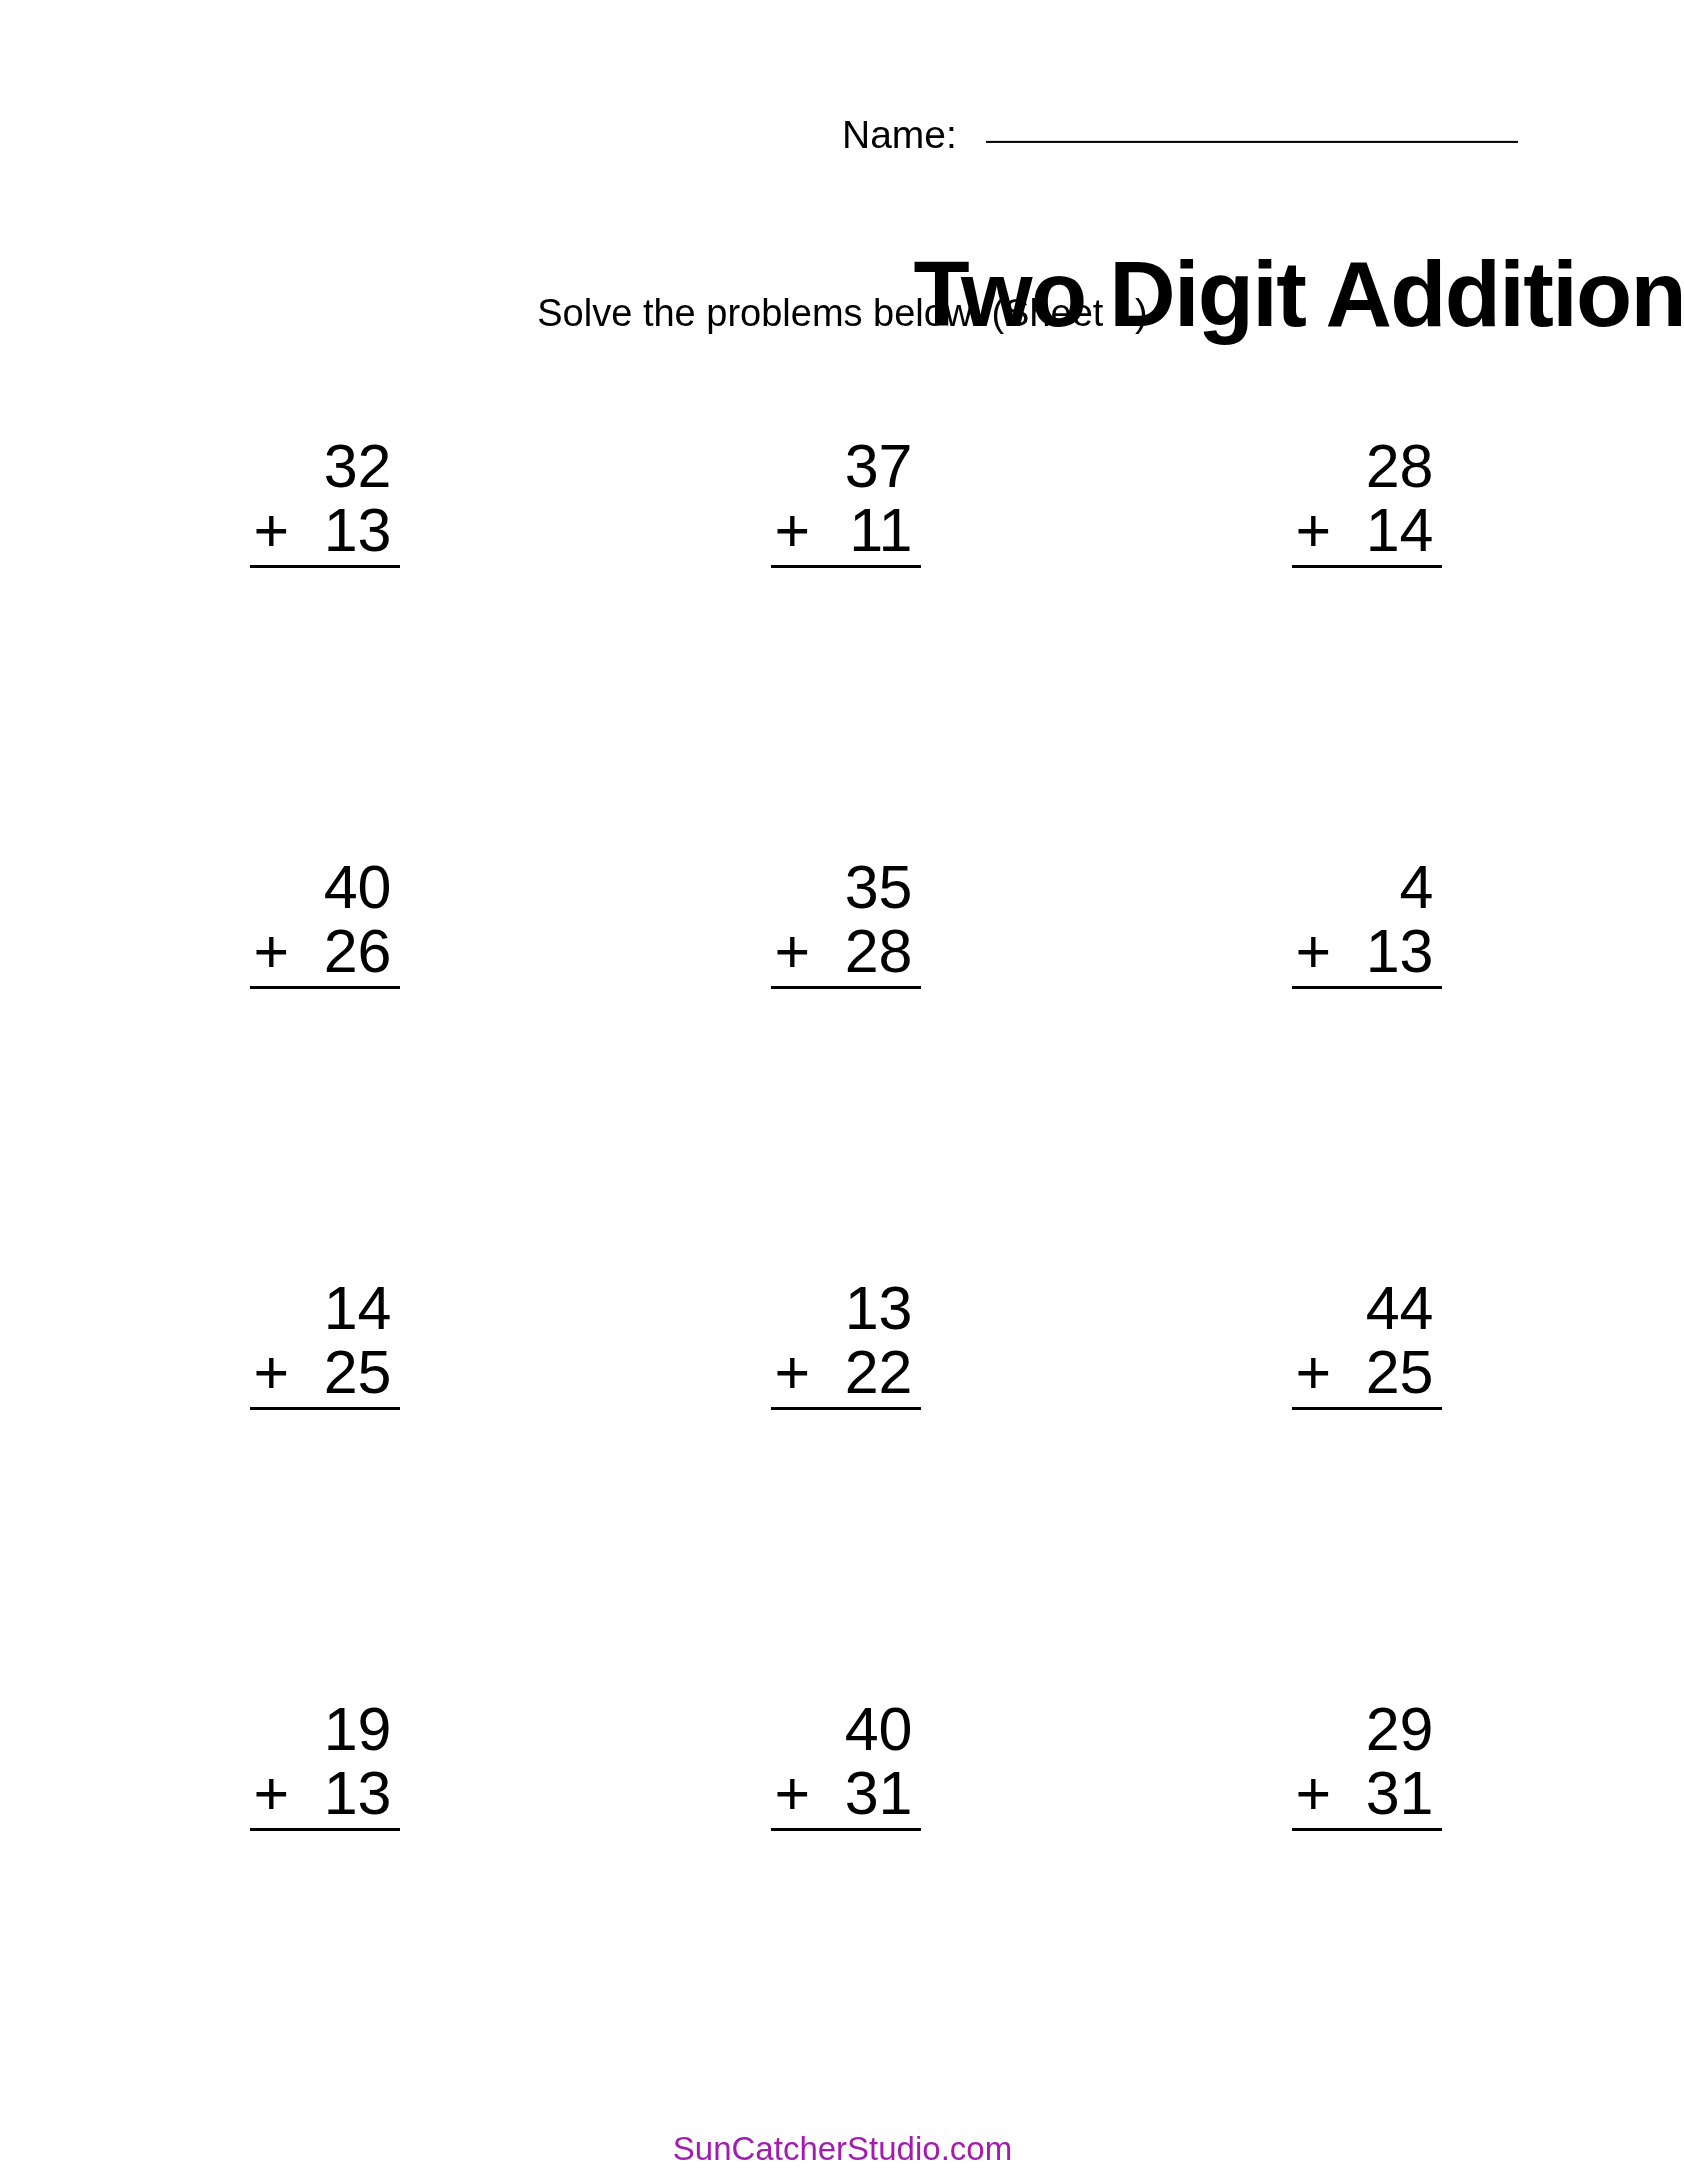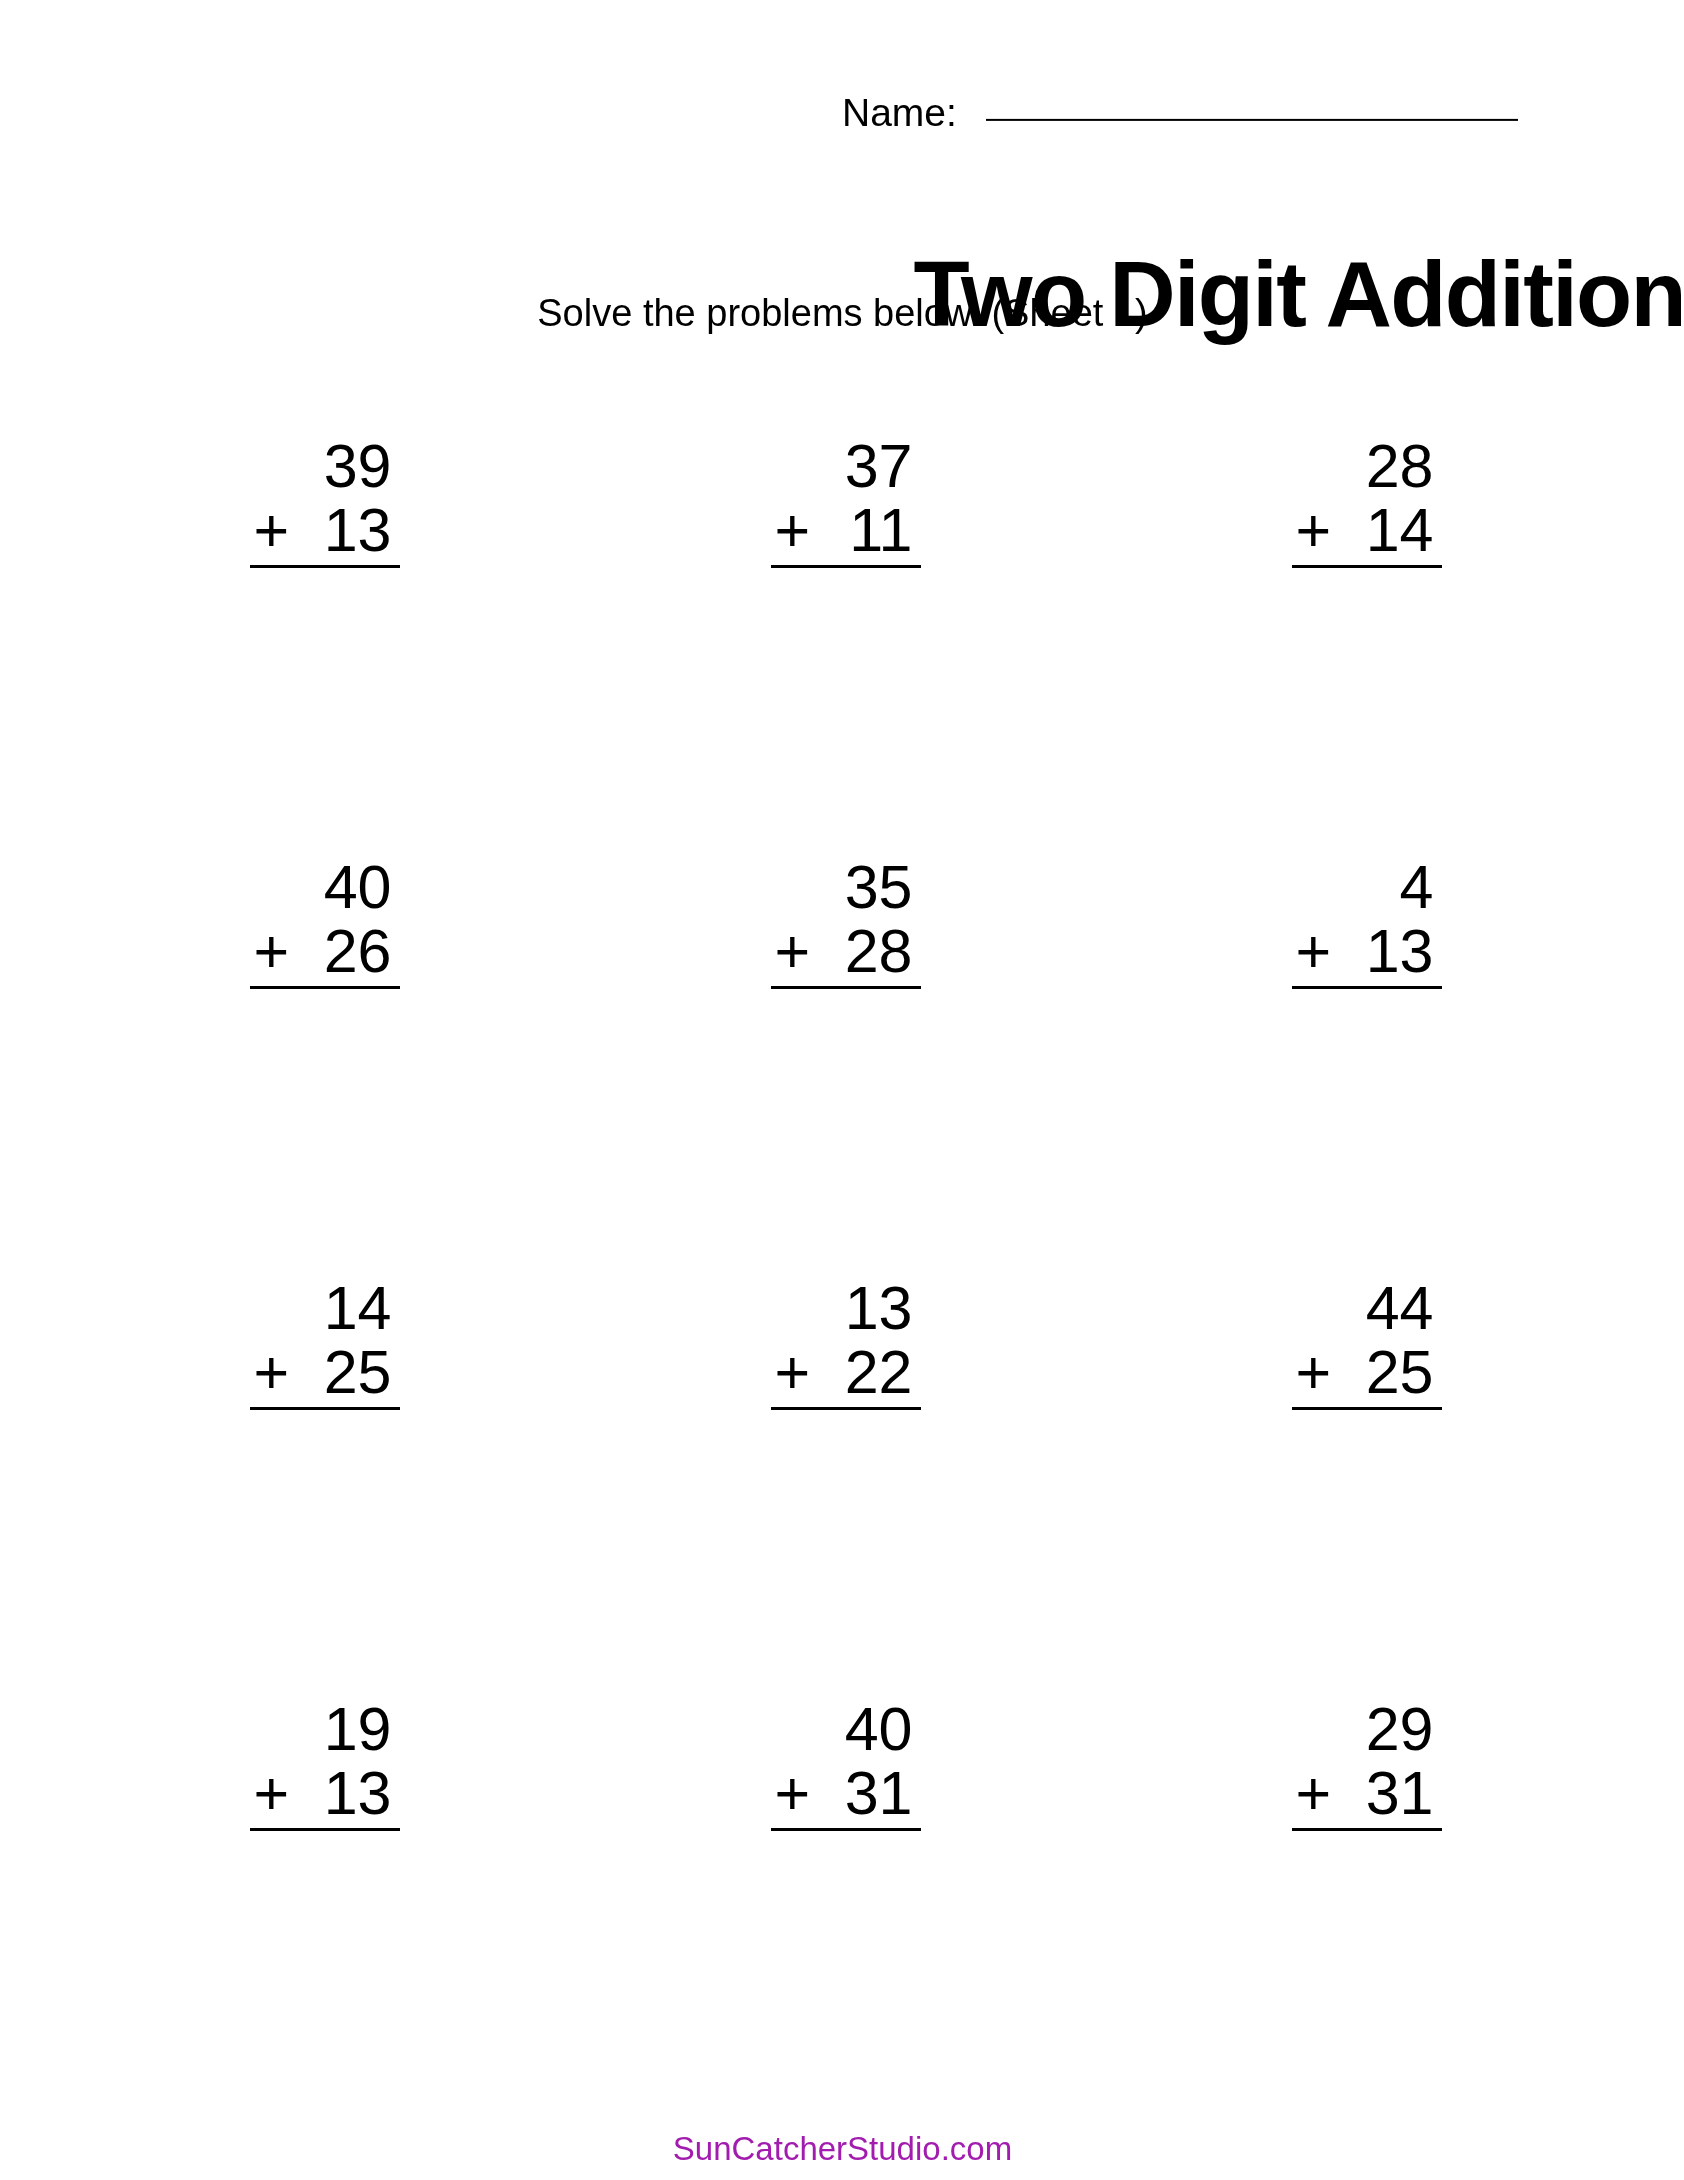--- a/index.html
+++ b/index.html
@@ -16,21 +16,21 @@
   
   .field {
     position: absolute;
     display: flex;
     align-items: baseline;
     font-size: 39px;
     color: #000;
     white-space: nowrap;
   }
   .field-date { left: 202px; top: 99px; }
-  .field-name { left: 842px; top: 91px; gap: 24px; }
+  .field-name { left: 842px; top: 113px; gap: 24px; }
   .blank-line {
     display: inline-block;
     border-bottom: 2.6px solid #000;
     height: 0.9px;
     transform: translateY(-5.1px);
   }
   .field-date .blank-line { width: 312px; margin-left: 12px; }
   .field-name .blank-line { width: 532px; margin-left: 5.1px; }
 
   
@@ -111,21 +111,21 @@
     <span class="blank-line"></span>
   </div>
 
   <h1 class="title">Two Digit Addition</h1>
   <div class="subtitle">Solve the problems below. (Sheet 1)</div>
 
   <div class="problems">
 
     <div class="cell">
       <div class="problem">
-        <div class="p-top">39</div>
+        <div class="p-top">32</div>
         <div class="p-bottom">
           <span class="p-op">+</span>
           <span class="p-num">13</span>
         </div>
         <div class="answer-line"></div>
       </div>
     </div>
 
     <div class="cell">
       <div class="problem">

